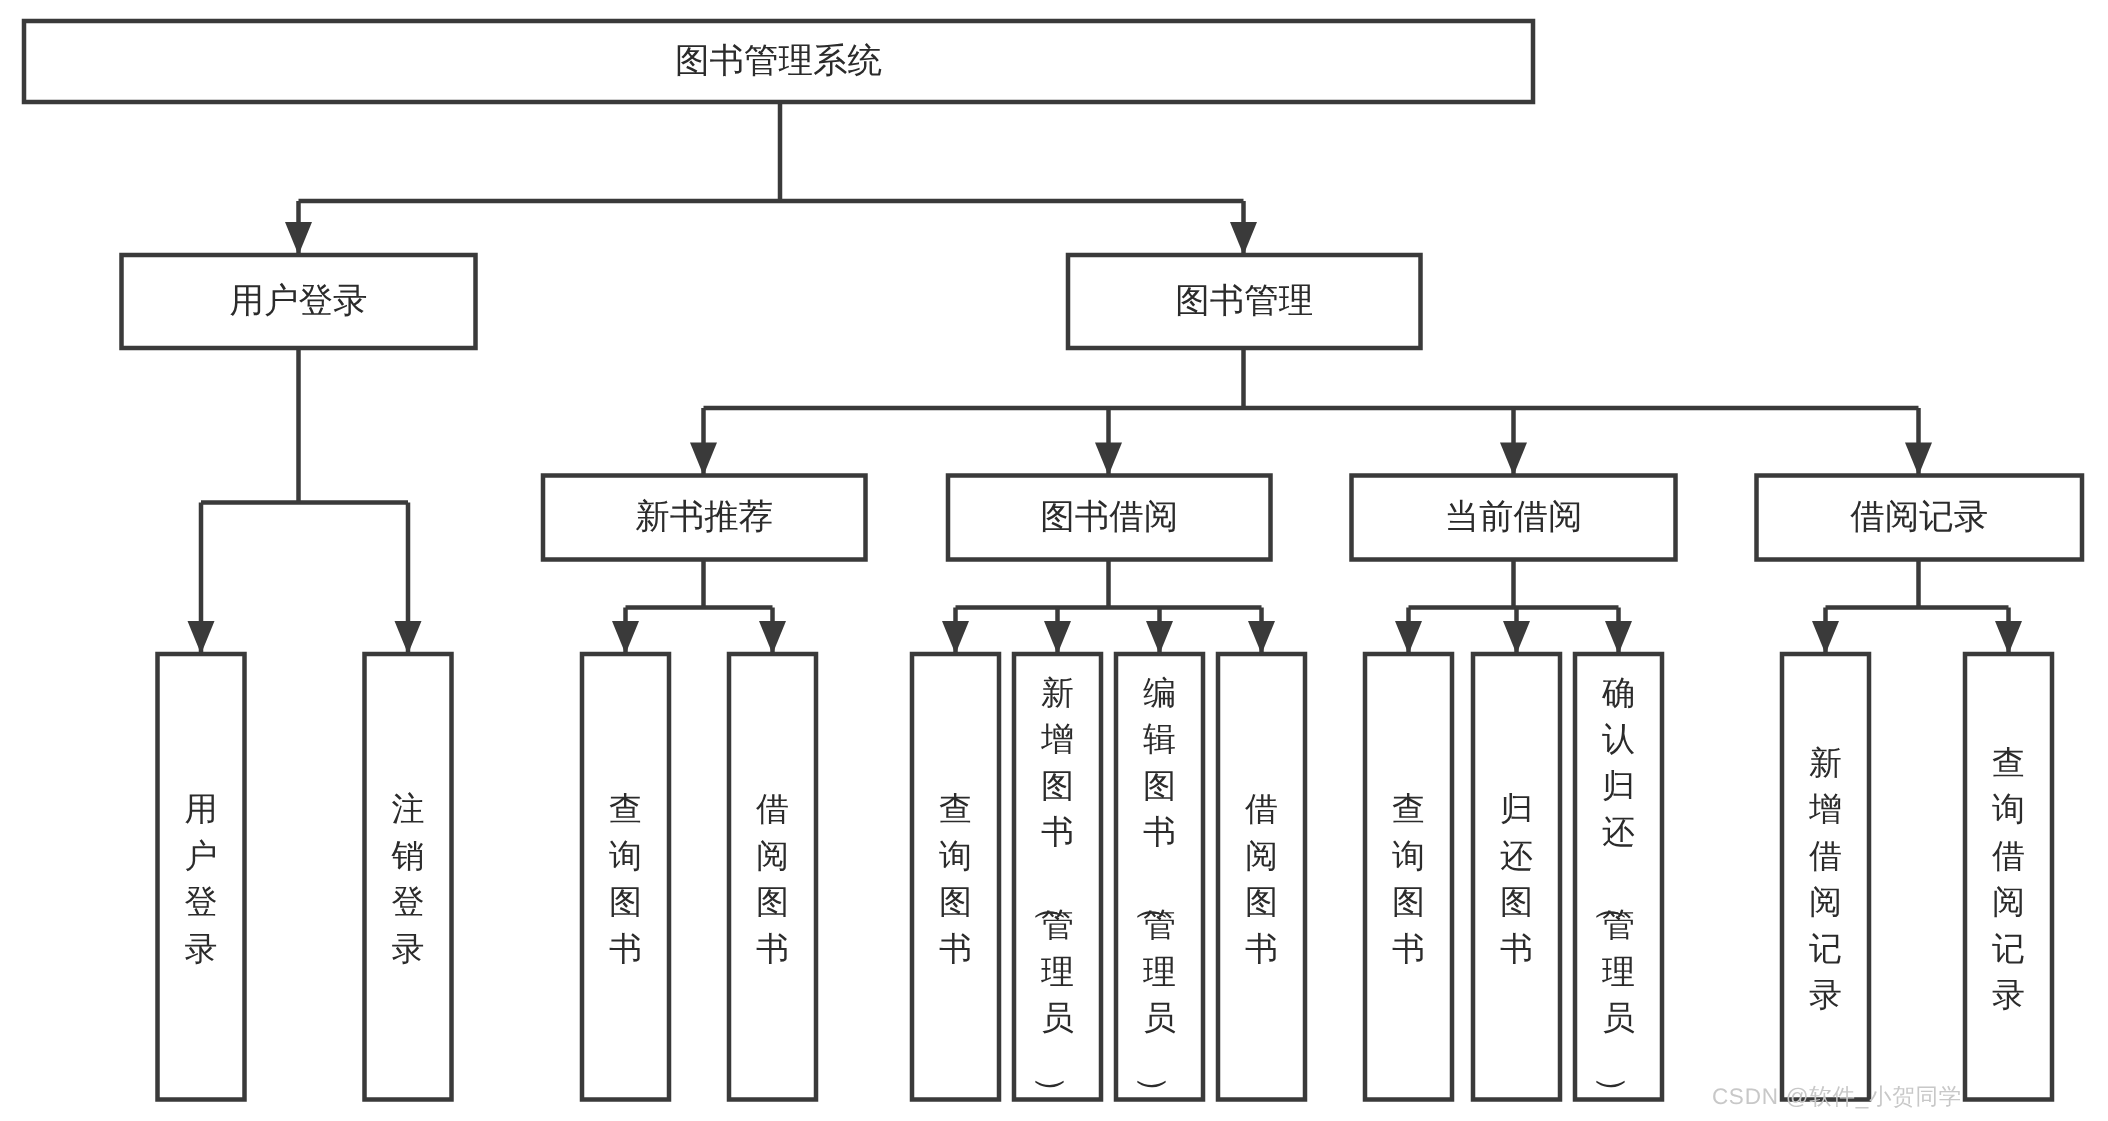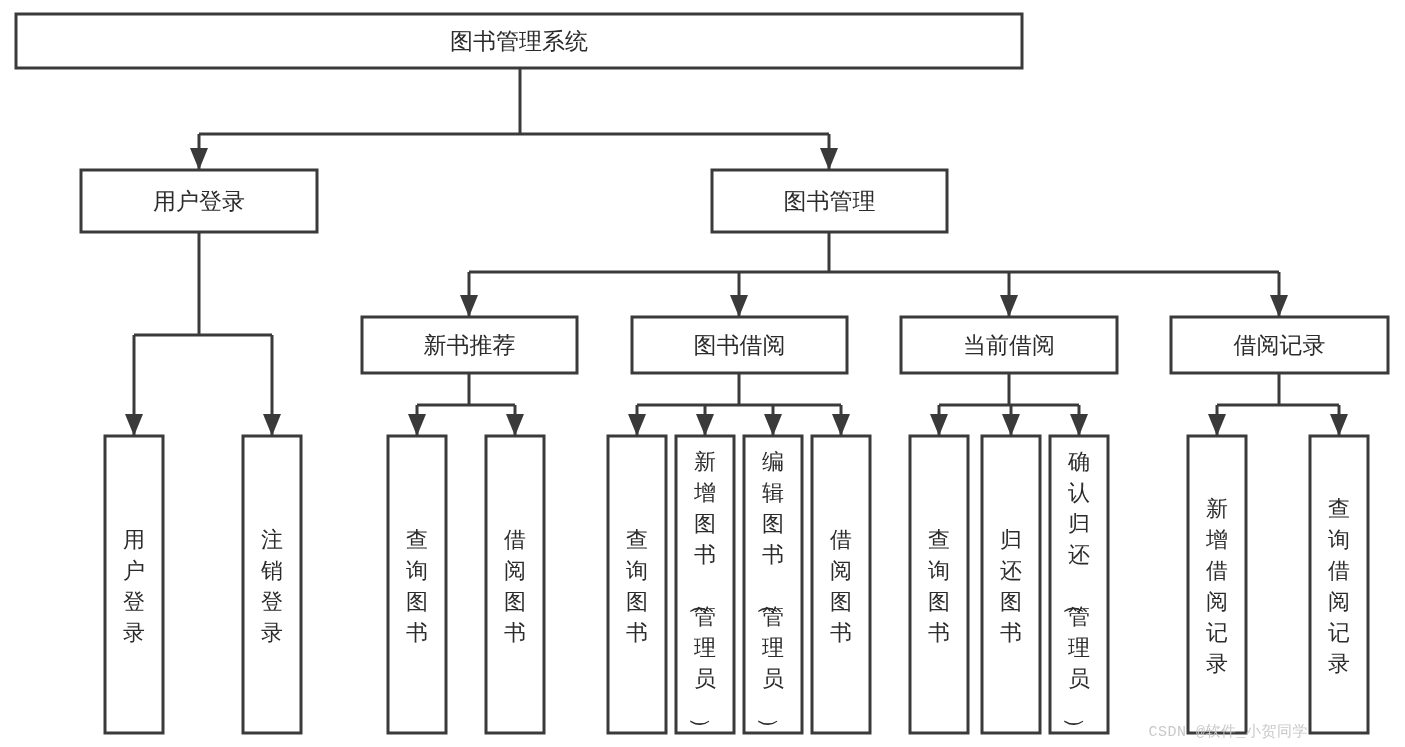--- a/index.html
+++ b/index.html
@@ -54,21 +54,21 @@
     font-family: "DejaVu Sans", "Liberation Sans", sans-serif;
     font-size: 22px;
     text-anchor: middle;
   }
   .watermark-text {
     position: absolute;
     right: 10px;
     bottom: 6px;
     color: #c8c8c8;
     font-size: 15px;
-    font-family: Liberation Mono, monospace;
+    font-family: Liberation Sans, sans-serif;
     white-space: nowrap;
     letter-spacing: 0.5px;
     pointer-events: none;
   }
 </style>
 </head>
 <body>
 
 <div id="diagram-root">
   <svg class="diagram-canvas" viewBox="0 0 1405 747" xmlns="http://www.w3.org/2000/svg">

